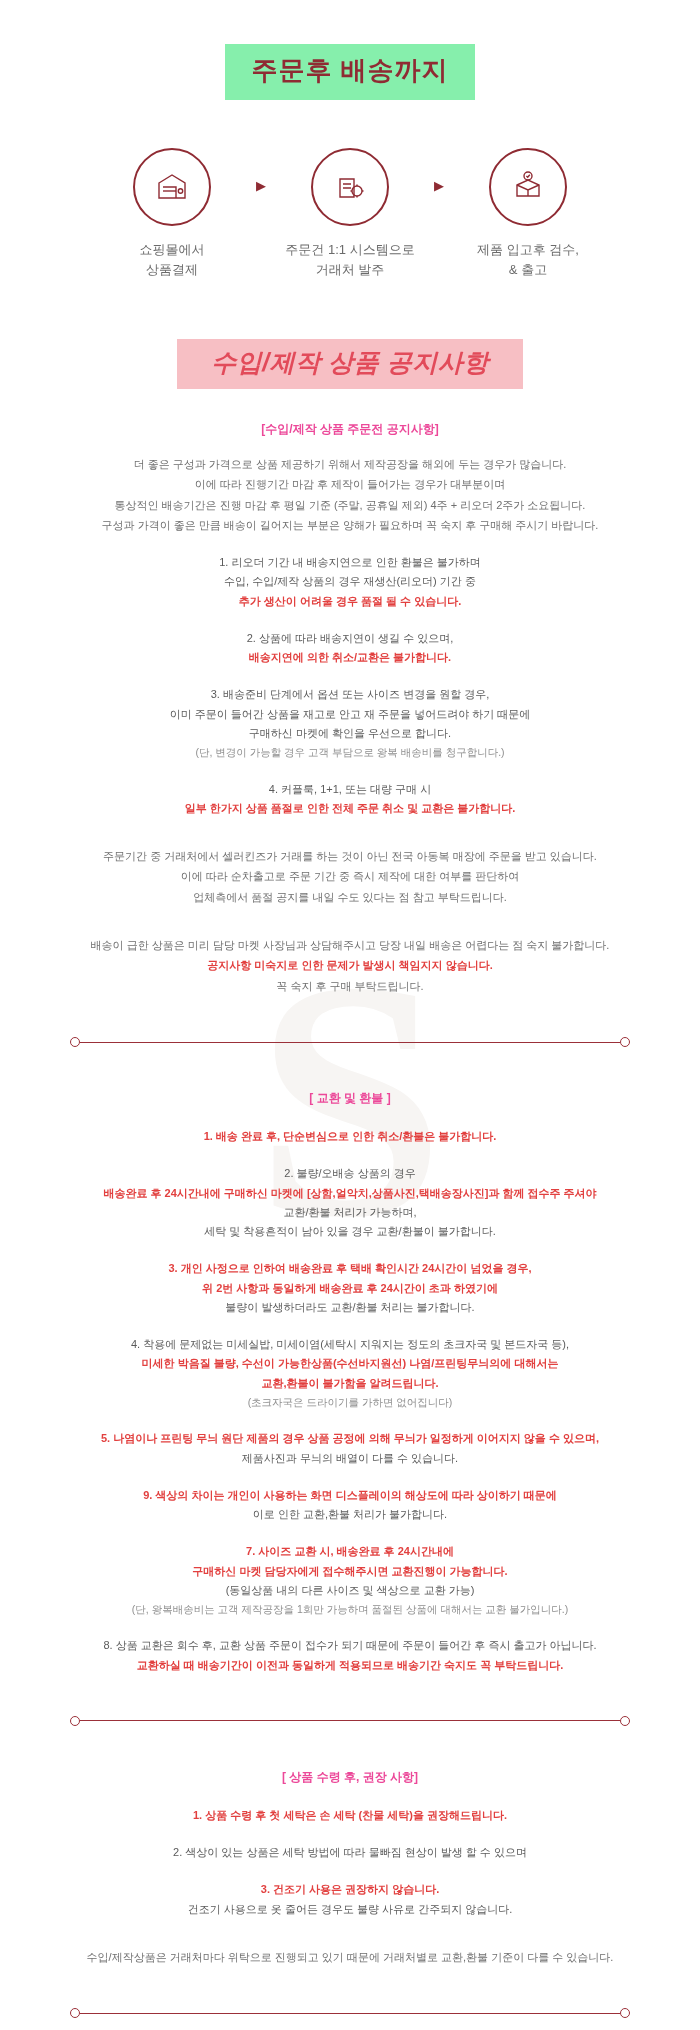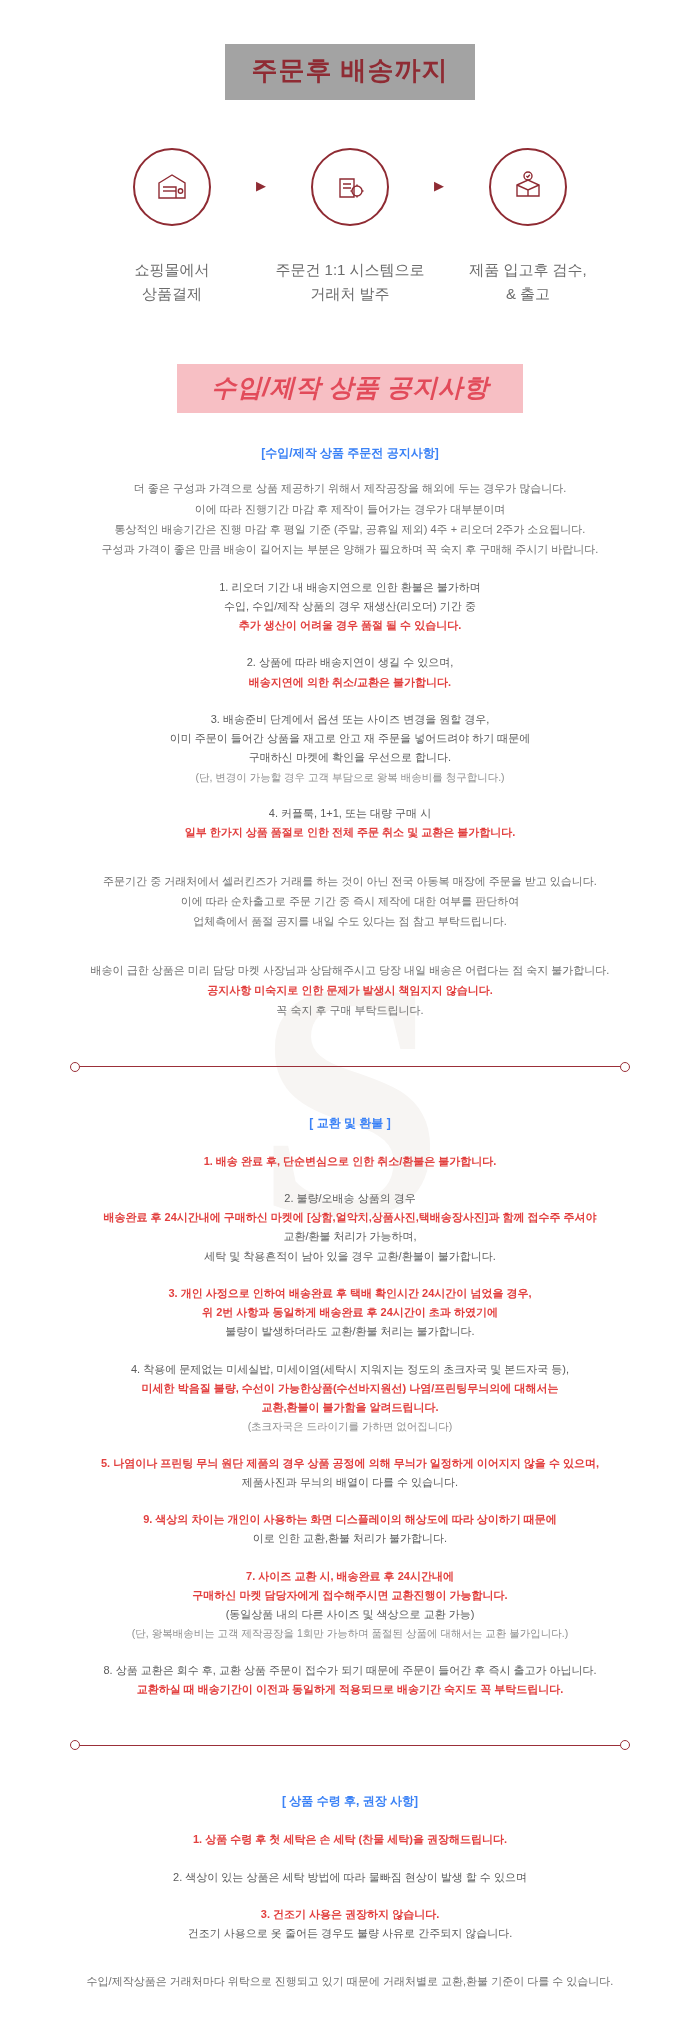--- a/index.html
+++ b/index.html
@@ -27,21 +27,21 @@
     z-index:0;
     pointer-events:none;
     line-height:1;
   }
   .content { position:relative; z-index:1; }
 
   
   .banner-wrap { text-align:center; padding-top:44px; }
   .banner {
     display:inline-block;
-    background:#a3a3a3;
+    background:#86efac;
     padding:4px 26px 6px 26px;
     position:relative;
   }
   .banner-text {
     font-size:26px;
     font-weight:bold;
     color:#8f2b33;
     letter-spacing:1px;
     font-family:"Liberation Sans", sans-serif;
   }
@@ -57,22 +57,22 @@
   .step { width:150px; text-align:center; }
   .circle {
     width:78px; height:78px;
     border-radius:50%;
     border:2px solid #8f2b33;
     margin:0 auto;
     display:flex; align-items:center; justify-content:center;
     color:#8f2b33;
   }
   .step-label {
-    margin-top:32px;
-    font-size:15px;
+    margin-top:14px;
+    font-size:13px;
     color:#6b6b6b;
     line-height:1.6;
     white-space:pre-line;
   }
   .arrow {
     width:28px;
     display:flex; align-items:center; justify-content:center;
     height:78px;
     color:#8f2b33;
     font-size:13px;
@@ -88,21 +88,21 @@
   .sec-title-text {
     font-size:25px;
     font-weight:bold;
     color:#e24b5a;
     letter-spacing:0.5px;
     font-style:italic;
   }
 
   
   .block { text-align:center; margin-top:30px; padding:0 40px; }
-  .h { font-weight:bold; color:#3b82f6; font-size:12px; margin-bottom:14px; }
+  .h { font-weight:bold; color:#ec4899; font-size:12px; margin-bottom:14px; }
   .p { font-size:11px; color:#6f6f6f; line-height:1.85; white-space:pre-line; }
   .p.red { color:#e2403f; font-weight:bold;text-align:center; }
   .gap-lg { margin-top:28px; }
   .item { margin-top:18px; }
   .item .ln { display:block; }
   .ln.red { color:#e2403f; font-weight:bold; }
   .ln.note { color:#8f8f8f; font-size:10.5px; }
 
   
   .divider { margin:40px auto; width:560px; position:relative; height:12px; }

